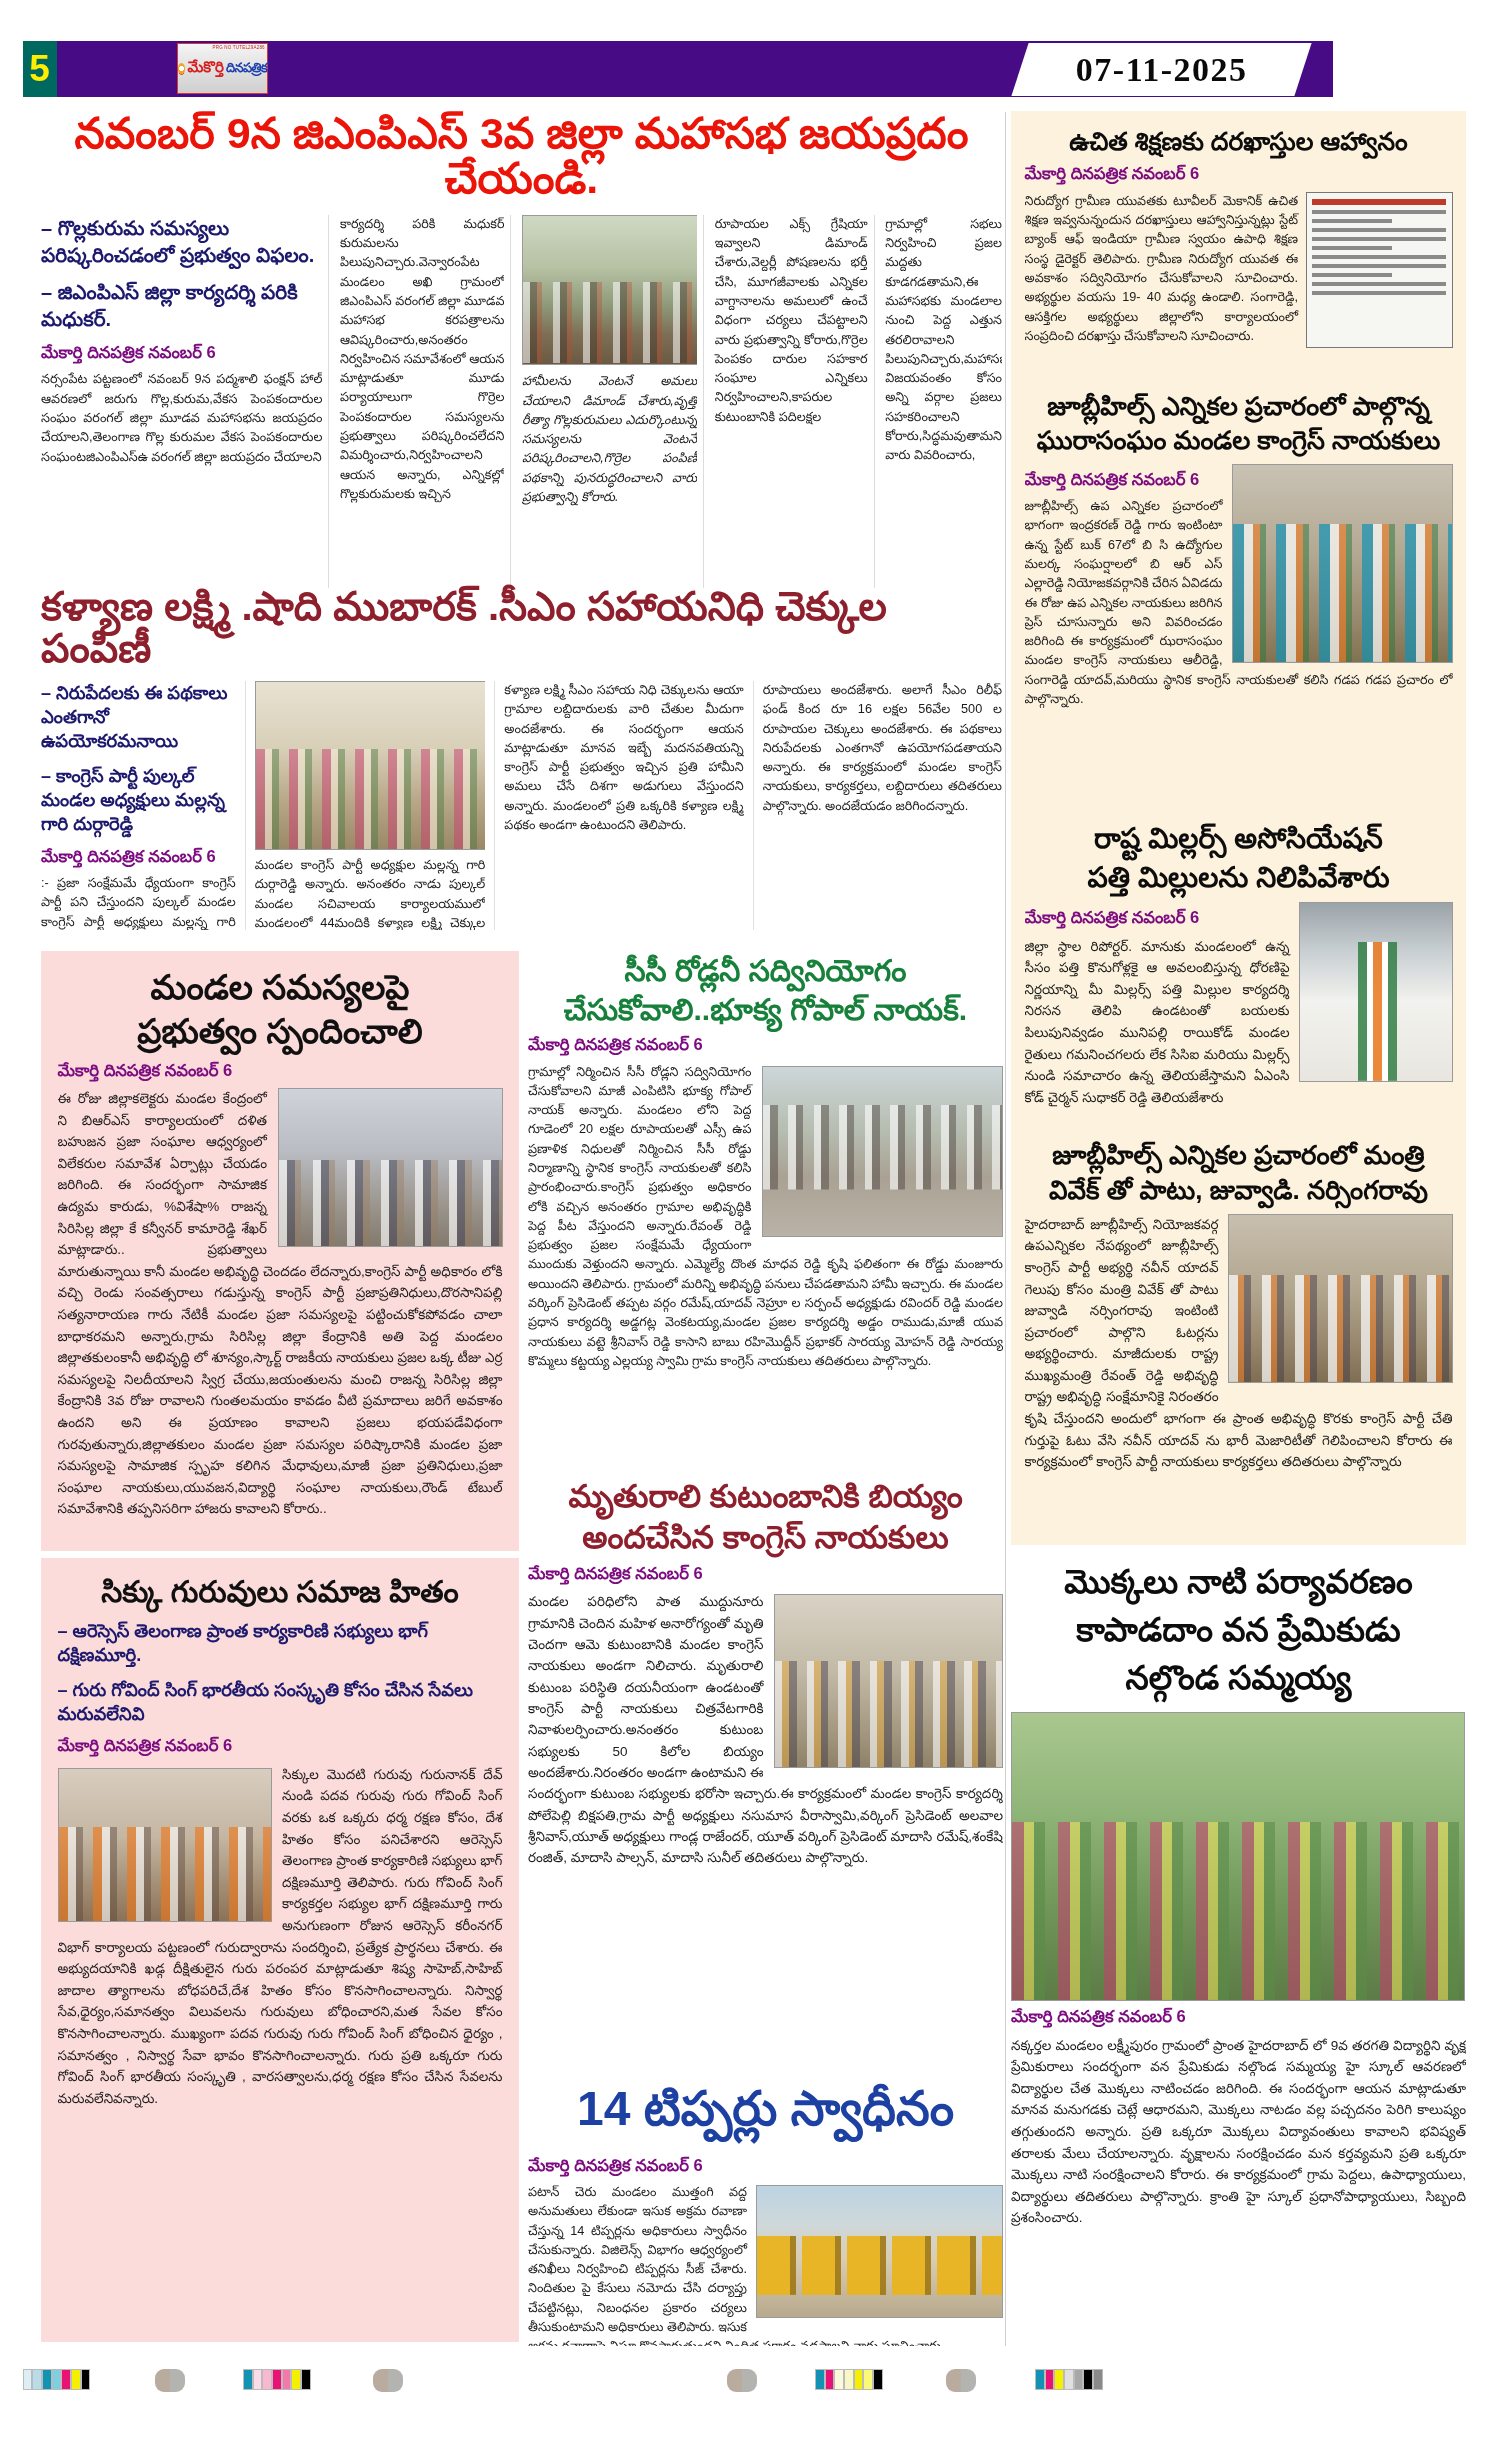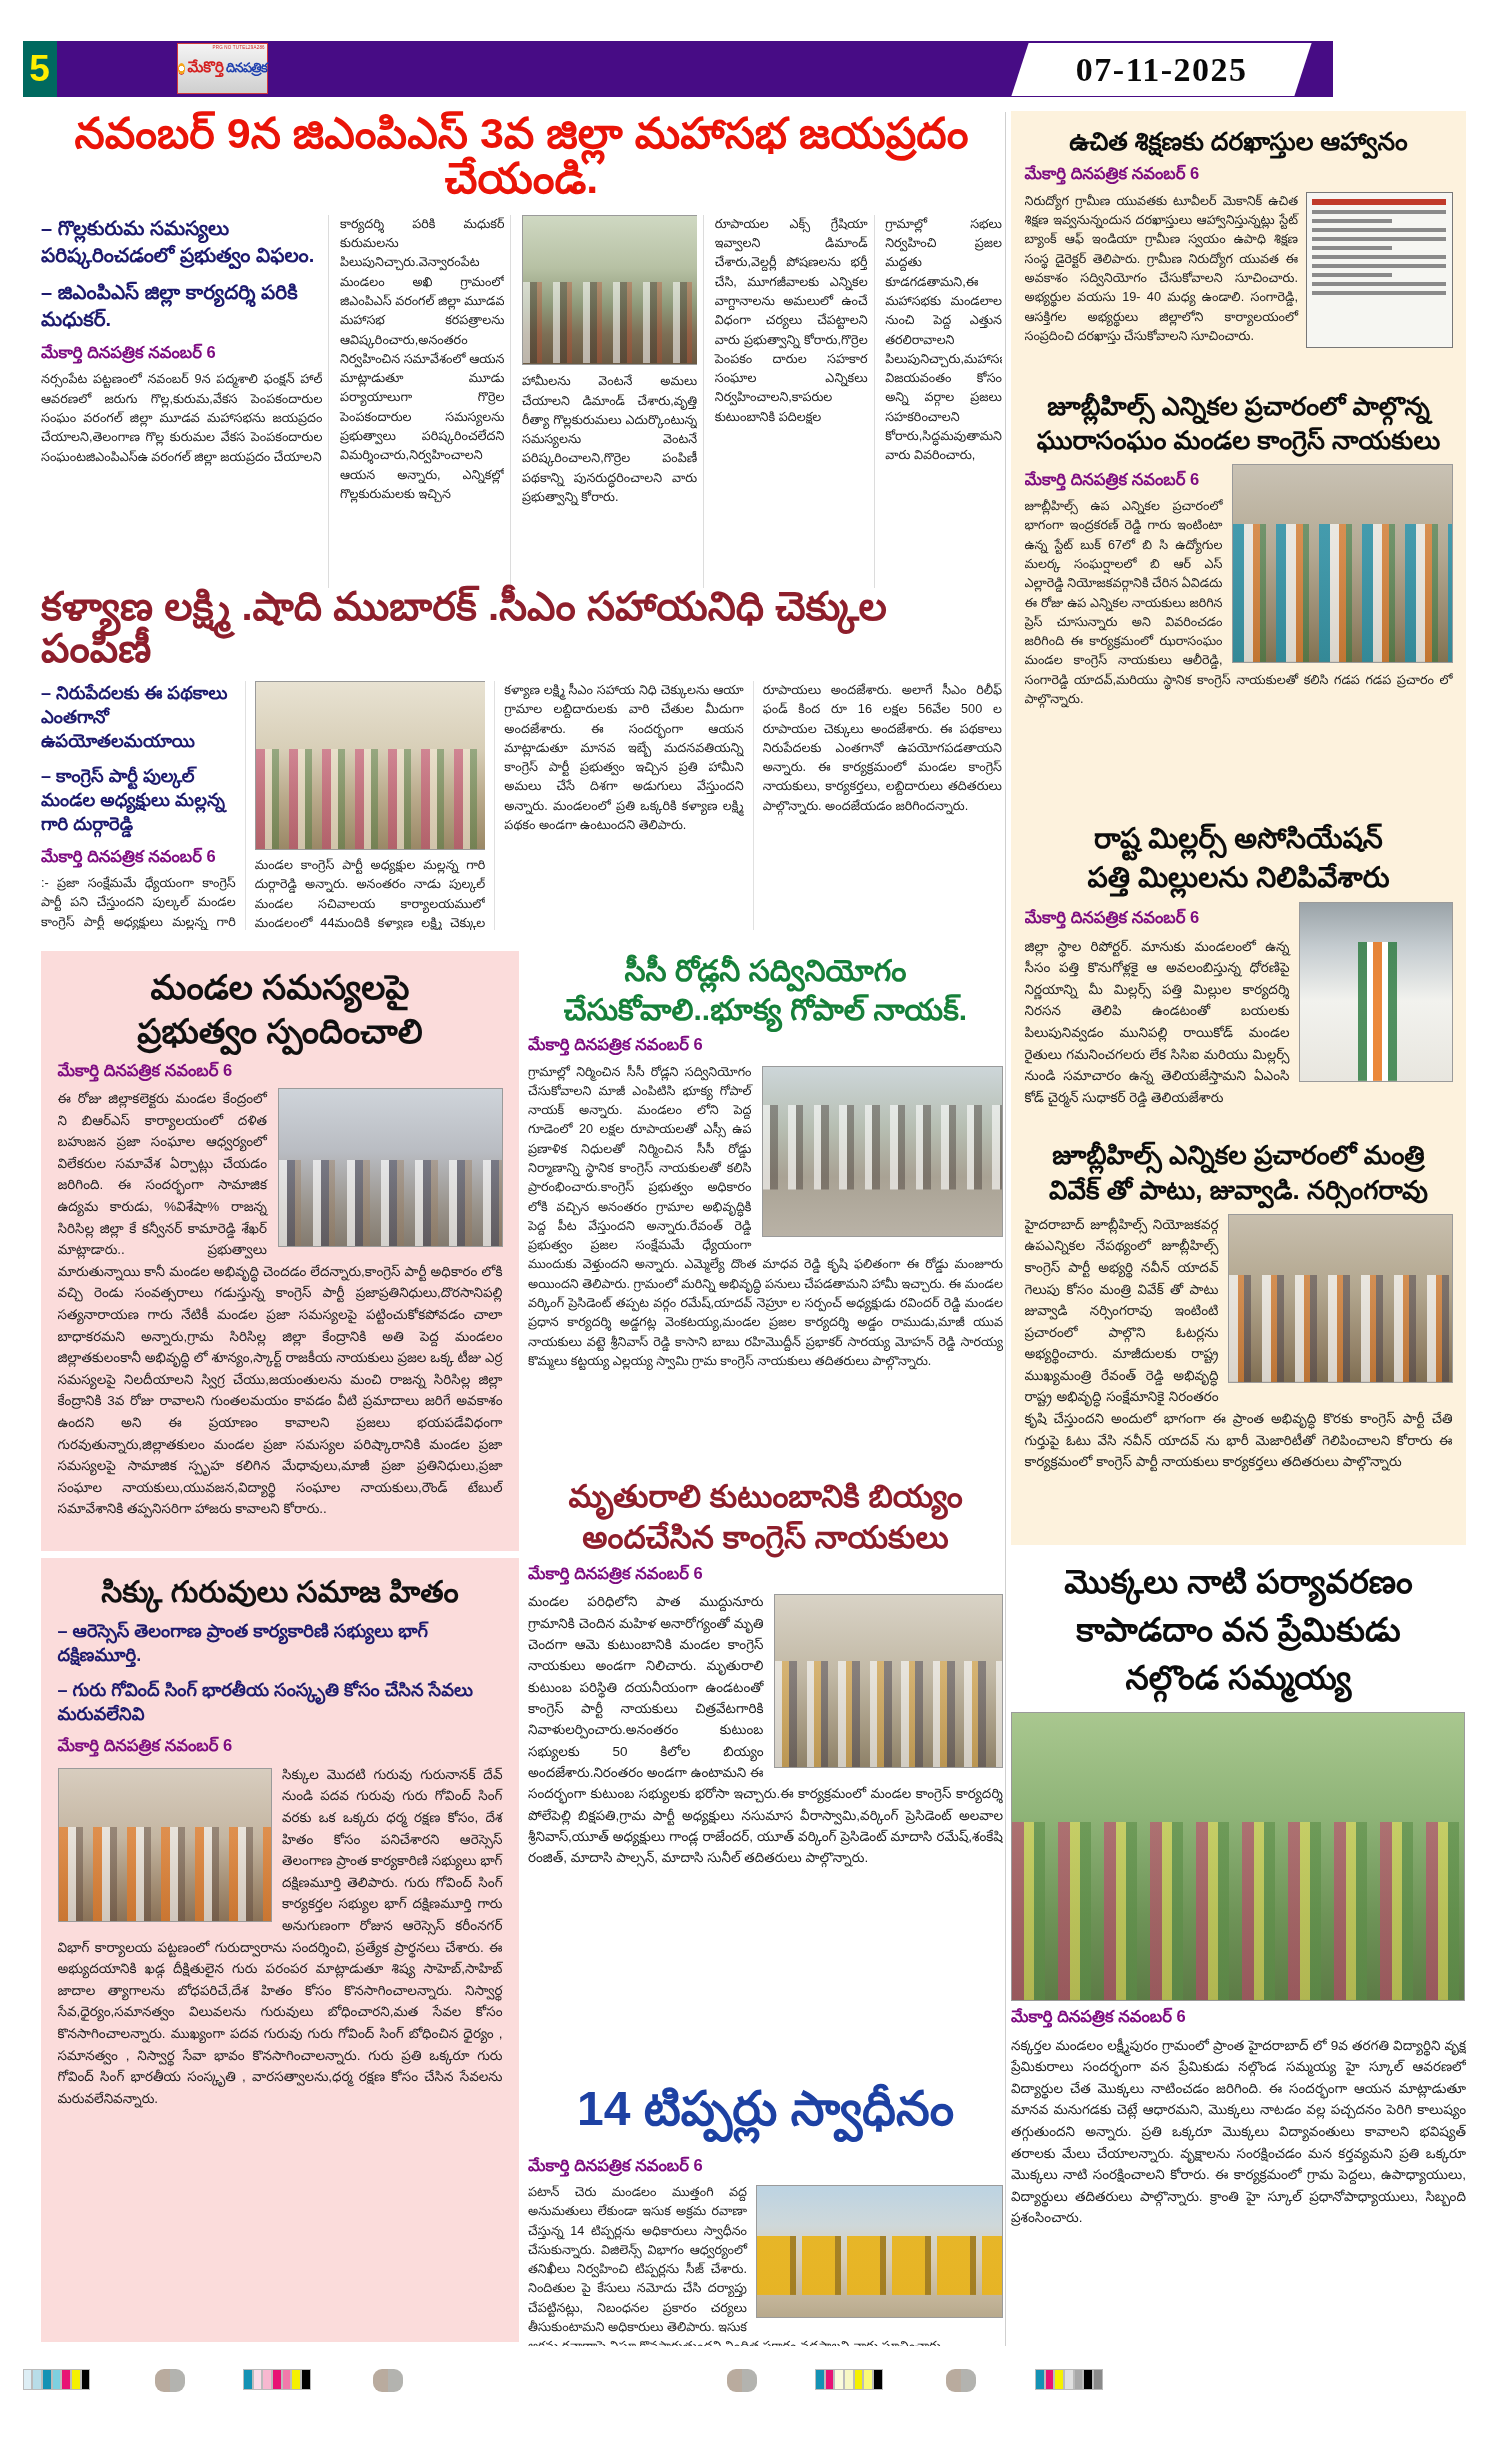--- a/index.html
+++ b/index.html
@@ -92,42 +92,42 @@
     <div class="cols5">
       <div class="c" style="width:289px;">
         <div class="bullet" style="font-size:20px;">– గొల్లకురుమ సమస్యలు పరిష్కరించడంలో ప్రభుత్వం విఫలం.</div>
         <div class="bullet" style="font-size:20px;">– జిఎంపిఎస్ జిల్లా కార్యదర్శి పరికి మధుకర్.</div>
         <div class="dateline">మేకార్తి దినపత్రిక నవంబర్ 6</div>
         <div class="body-text">నర్సంపేట పట్టణంలో నవంబర్ 9న పద్మశాలి ఫంక్షన్ హాల్ ఆవరణలో జరుగు గొల్ల,కురుమ,వేకస పెంపకందారుల సంఘం వరంగల్ జిల్లా మూడవ మహాసభను జయప్రదం చేయాలని,తెలంగాణ గొల్ల కురుమల వేకస పెంపకందారుల సంఘంటజిఎంపిఎస్ఉ వరంగల్ జిల్లా జయప్రదం చేయాలని</div>
       </div>
       <div class="c" style="width:169px;">
         <div class="body-text">కార్యదర్శి పరికి మధుకర్ కురుమలను పిలుపునిచ్చారు.వెన్వారంపేట మండలం అఖి గ్రామంలో జిఎంపిఎస్ వరంగల్ జిల్లా మూడవ మహాసభ కరపత్రాలను ఆవిష్కరించారు,అనంతరం నిర్వహించిన సమావేశంలో ఆయన మాట్లాడుతూ మూడు పర్యాయాలుగా గొర్రెల పెంపకందారుల సమస్యలను ప్రభుత్వాలు పరిష్కరించలేదని విమర్శించారు,నిర్వహించాలని ఆయన అన్నారు, ఎన్నికల్లో గొల్లకురుమలకు ఇచ్చిన</div>
       </div>
-      <div class="c" style="width:180px;">
+      <div class="c" style="width:180px;font-style:italic;">
         <div class="photo" style="width:180px;height:150px;margin-bottom:7.5px;
                     background:
                       repeating-linear-gradient(90deg, rgba(255,255,255,.55) 0 6.7px, rgba(66,52,40,.45) 6.7px 14.2px, rgba(190,70,40,.35) 14.2px 19.5px, rgba(255,255,255,0) 19.5px 30px),
                       linear-gradient(180deg,#cfd8c2 0%,#b7c1a4 35%,#8f9a7a 60%,#7d6f55 80%,#6b5a43 100%);
                     background-size:100% 55%,100% 100%;background-position:bottom,top;background-repeat:no-repeat;"></div>
         <div class="body-text">హామీలను వెంటనే అమలు చేయాలని డిమాండ్ చేశారు,వృత్తి రీత్యా గొల్లకురుమలు ఎదుర్కొంటున్న సమస్యలను వెంటనే పరిష్కరించాలని,గొర్రెల పంపిణీ పథకాన్ని పునరుద్ధరించాలని వారు ప్రభుత్వాన్ని కోరారు.</div>
       </div>
       <div class="c" style="width:157px;">
         <div class="body-text">రూపాయల ఎక్స్ గ్రేషియా ఇవ్వాలని డిమాండ్ చేశారు,వెల్దర్లీ పోషణలను భర్తీ చేసి, మూగజీవాలకు ఎన్నికల వాగ్దానాలను అమలులో ఉంచే విధంగా చర్యలు చేపట్టాలని వారు ప్రభుత్వాన్ని కోరారు,గొర్రెల పెంపకం దారుల సహకార సంఘాల ఎన్నికలు నిర్వహించాలని,కాపరుల కుటుంబానికి పదిలక్షల</div>
       </div>
       <div class="c" style="width:120px;">
         <div class="body-text">గ్రామాల్లో సభలు నిర్వహించి ప్రజల మద్దతు కూడగడతామని,ఈ మహాసభకు మండలాల నుంచి పెద్ద ఎత్తున తరలిరావాలని పిలుపునిచ్చారు,మహాసభ విజయవంతం కోసం అన్ని వర్గాల ప్రజలు సహకరించాలని కోరారు,సిద్ధమవుతామని వారు వివరించారు,</div>
       </div>
     </div>
   </div>
 
   <div class="abs" style="left:41px;top:585px;width:961px;height:337px;">
     <div class="h-kalyana">కళ్యాణ లక్ష్మి .షాది ముబారక్ .సీఎం సహాయనిధి చెక్కుల పంపిణీ</div>
     <div class="cols4">
       <div class="c" style="width:201px;">
-        <div class="bullet" style="font-size:18px;">– నిరుపేదలకు ఈ పథకాలు ఎంతగానో ఉపయోతలమయాయి</div>
+        <div class="bullet" style="font-size:18px;">– నిరుపేదలకు ఈ పథకాలు ఎంతగానో ఉపయోకరమనాయి</div>
         <div class="bullet" style="font-size:18px;">– కాంగ్రెస్ పార్టీ పుల్కల్ మండల అధ్యక్షులు మల్లన్న గారి దుర్గారెడ్డి</div>
         <div class="dateline">మేకార్తి దినపత్రిక నవంబర్ 6</div>
         <div class="body-text">:- ప్రజా సంక్షేమమే ధ్యేయంగా కాంగ్రెస్ పార్టీ పని చేస్తుందని పుల్కల్ మండల కాంగ్రెస్ పార్టీ అధ్యక్షులు మల్లన్న గారి దుర్గారెడ్డి అన్నారు. మండల కాంగ్రెస్ పార్టీ కార్యాలయం లో షాది ముబారక్</div>
       </div>
       <div class="c" style="width:238px;">
         <div class="photo" style="width:237px;height:169px;margin-bottom:6px;
                     background:
                       repeating-linear-gradient(90deg, rgba(200,60,110,.5) 0 9px, rgba(245,235,215,.6) 9px 16.5px, rgba(70,120,60,.45) 16.5px 23px, rgba(255,255,255,0) 23px 33px),
                       linear-gradient(180deg,#e8e2d2 0%,#d8cfb8 40%,#b9a98a 70%,#9a8866 100%);
                     background-size:100% 60%,100% 100%;background-position:bottom,top;background-repeat:no-repeat;"></div>

